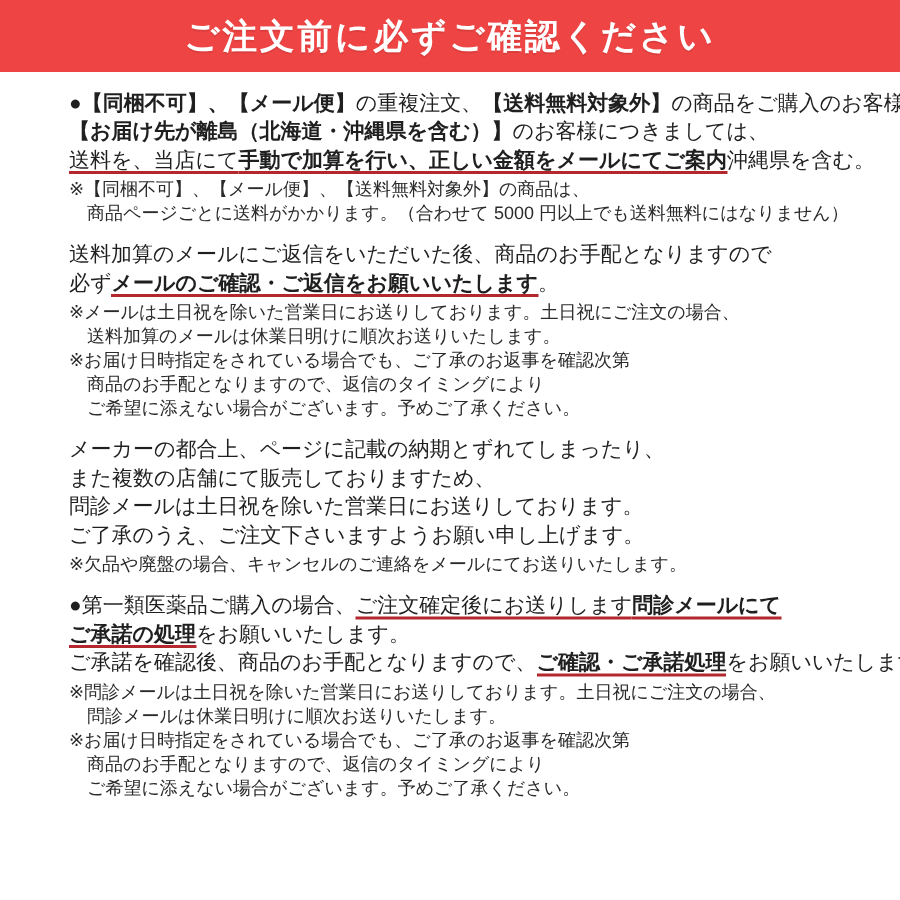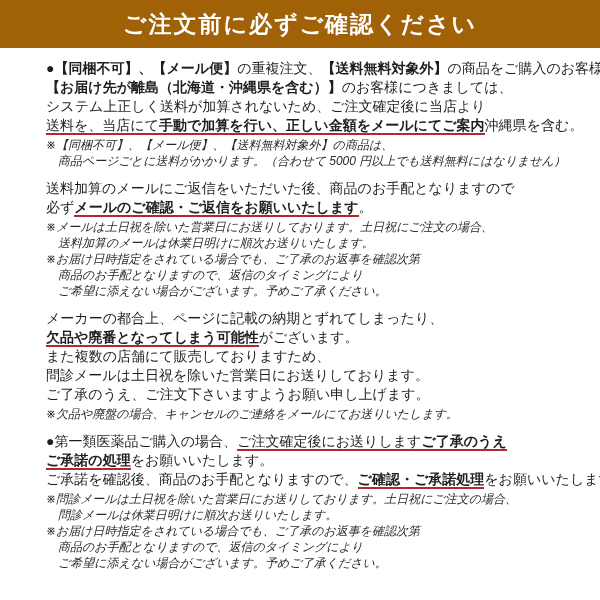--- a/index.html
+++ b/index.html
@@ -32,76 +32,73 @@
   .section {
     margin-bottom: 10px;
   }
   .line {
     font-size: 14px;
     line-height: 19px;
     white-space: nowrap;
   }
   .notes {
     margin-top: 2px;
-    font-style: italic;
   }
   .note {
     font-size: 12px;
     line-height: 16px;
     white-space: nowrap;
     color: #2a2a2a;
   }
   .seg { display: inline; }
   .seg.b { font-weight: bold; }
   .seg.u {
     border-bottom: 2px solid var(--underline-color, #b3282d);
     padding-bottom: 0px;
   }
 </style>
 </head>
 <body style="color: rgb(31, 31, 31);">
 
-<div class="header" style="background: #a16207;">
+<div class="header" style="background: #ef4444;">
   <div class="header-title" style="color: rgb(255, 255, 255);">ご注文前に必ずご確認ください</div>
 </div>
 
 <div class="content">
     <div class="section">
       <div class="line"><span class="seg">●</span><span class="seg b">【同梱不可】、【メール便】</span><span class="seg">の重複注文、</span><span class="seg b">【送料無料対象外】</span><span class="seg">の商品をご購入のお客様、</span></div>
       <div class="line"><span class="seg b">【お届け先が離島（北海道・沖縄県を含む）】</span><span class="seg">のお客様につきましては、</span></div>
-      <div class="line"><span class="seg">システム上正しく送料が加算されないため、ご注文確定後に当店より</span></div>
       <div class="line"><span class="seg u">送料を、当店にて</span><span class="seg b u">手動で加算を行い、正しい金額をメールにてご案内</span><span class="seg">沖縄県を含む。</span></div>
       <div class="notes">
         <div class="note"><span class="seg">※【同梱不可】、【メール便】、【送料無料対象外】の商品は、</span></div>
         <div class="note"><span class="seg">　商品ページごとに送料がかかります。（合わせて 5000 円以上でも送料無料にはなりません）</span></div>
       </div>
     </div>
     <div class="section">
       <div class="line"><span class="seg">送料加算のメールにご返信をいただいた後、商品のお手配となりますので</span></div>
       <div class="line"><span class="seg">必ず</span><span class="seg b u">メールのご確認・ご返信をお願いいたします</span><span class="seg">。</span></div>
       <div class="notes">
         <div class="note"><span class="seg">※メールは土日祝を除いた営業日にお送りしております。土日祝にご注文の場合、</span></div>
         <div class="note"><span class="seg">　送料加算のメールは休業日明けに順次お送りいたします。</span></div>
         <div class="note"><span class="seg">※お届け日時指定をされている場合でも、ご了承のお返事を確認次第</span></div>
         <div class="note"><span class="seg">　商品のお手配となりますので、返信のタイミングにより</span></div>
         <div class="note"><span class="seg">　ご希望に添えない場合がございます。予めご了承ください。</span></div>
       </div>
     </div>
     <div class="section">
       <div class="line"><span class="seg">メーカーの都合上、ページに記載の納期とずれてしまったり、</span></div>
-      <div class="line"><span class="seg b u">欠品や廃番となってしまう可能性</span><span class="seg">がございます。</span></div>
       <div class="line"><span class="seg">また複数の店舗にて販売しておりますため、</span></div>
       <div class="line"><span class="seg">問診メールは土日祝を除いた営業日にお送りしております。</span></div>
       <div class="line"><span class="seg">ご了承のうえ、ご注文下さいますようお願い申し上げます。</span></div>
       <div class="notes">
         <div class="note"><span class="seg">※欠品や廃盤の場合、キャンセルのご連絡をメールにてお送りいたします。</span></div>
       </div>
     </div>
     <div class="section">
-      <div class="line"><span class="seg">●第一類医薬品ご購入の場合、</span><span class="seg u">ご注文確定後にお送りします</span><span class="seg b u">ご了承のうえ</span></div>
+      <div class="line"><span class="seg">●第一類医薬品ご購入の場合、</span><span class="seg u">ご注文確定後にお送りします</span><span class="seg b u">問診メールにて</span></div>
       <div class="line"><span class="seg b u">ご承諾の処理</span><span class="seg">をお願いいたします。</span></div>
       <div class="line"><span class="seg">ご承諾を確認後、商品のお手配となりますので、</span><span class="seg b u">ご確認・ご承諾処理</span><span class="seg">をお願いいたします。</span></div>
       <div class="notes">
         <div class="note"><span class="seg">※問診メールは土日祝を除いた営業日にお送りしております。土日祝にご注文の場合、</span></div>
         <div class="note"><span class="seg">　問診メールは休業日明けに順次お送りいたします。</span></div>
         <div class="note"><span class="seg">※お届け日時指定をされている場合でも、ご了承のお返事を確認次第</span></div>
         <div class="note"><span class="seg">　商品のお手配となりますので、返信のタイミングにより</span></div>
         <div class="note"><span class="seg">　ご希望に添えない場合がございます。予めご了承ください。</span></div>
       </div>
     </div>

